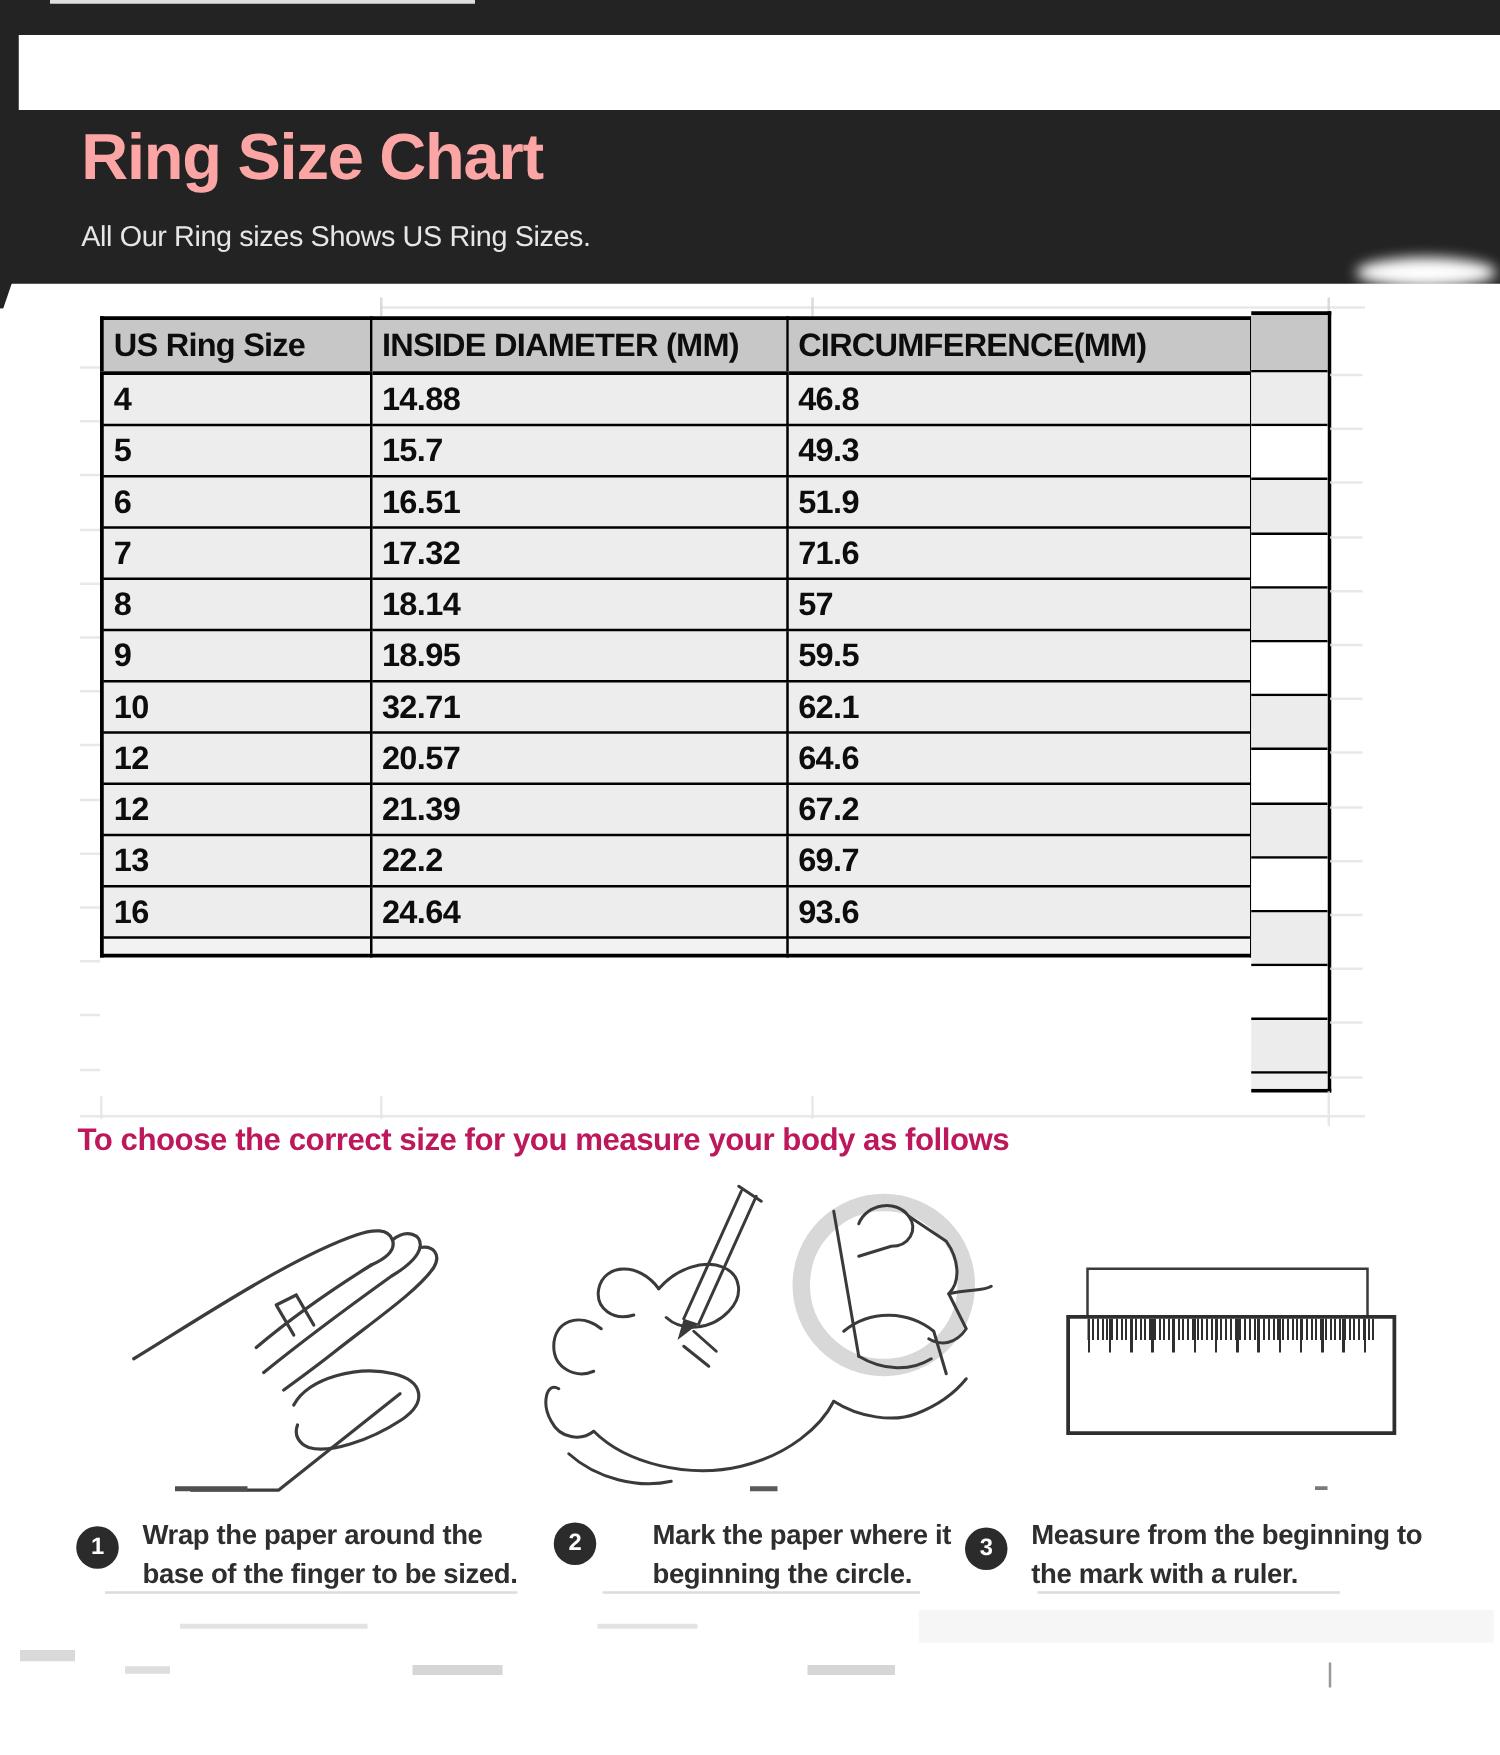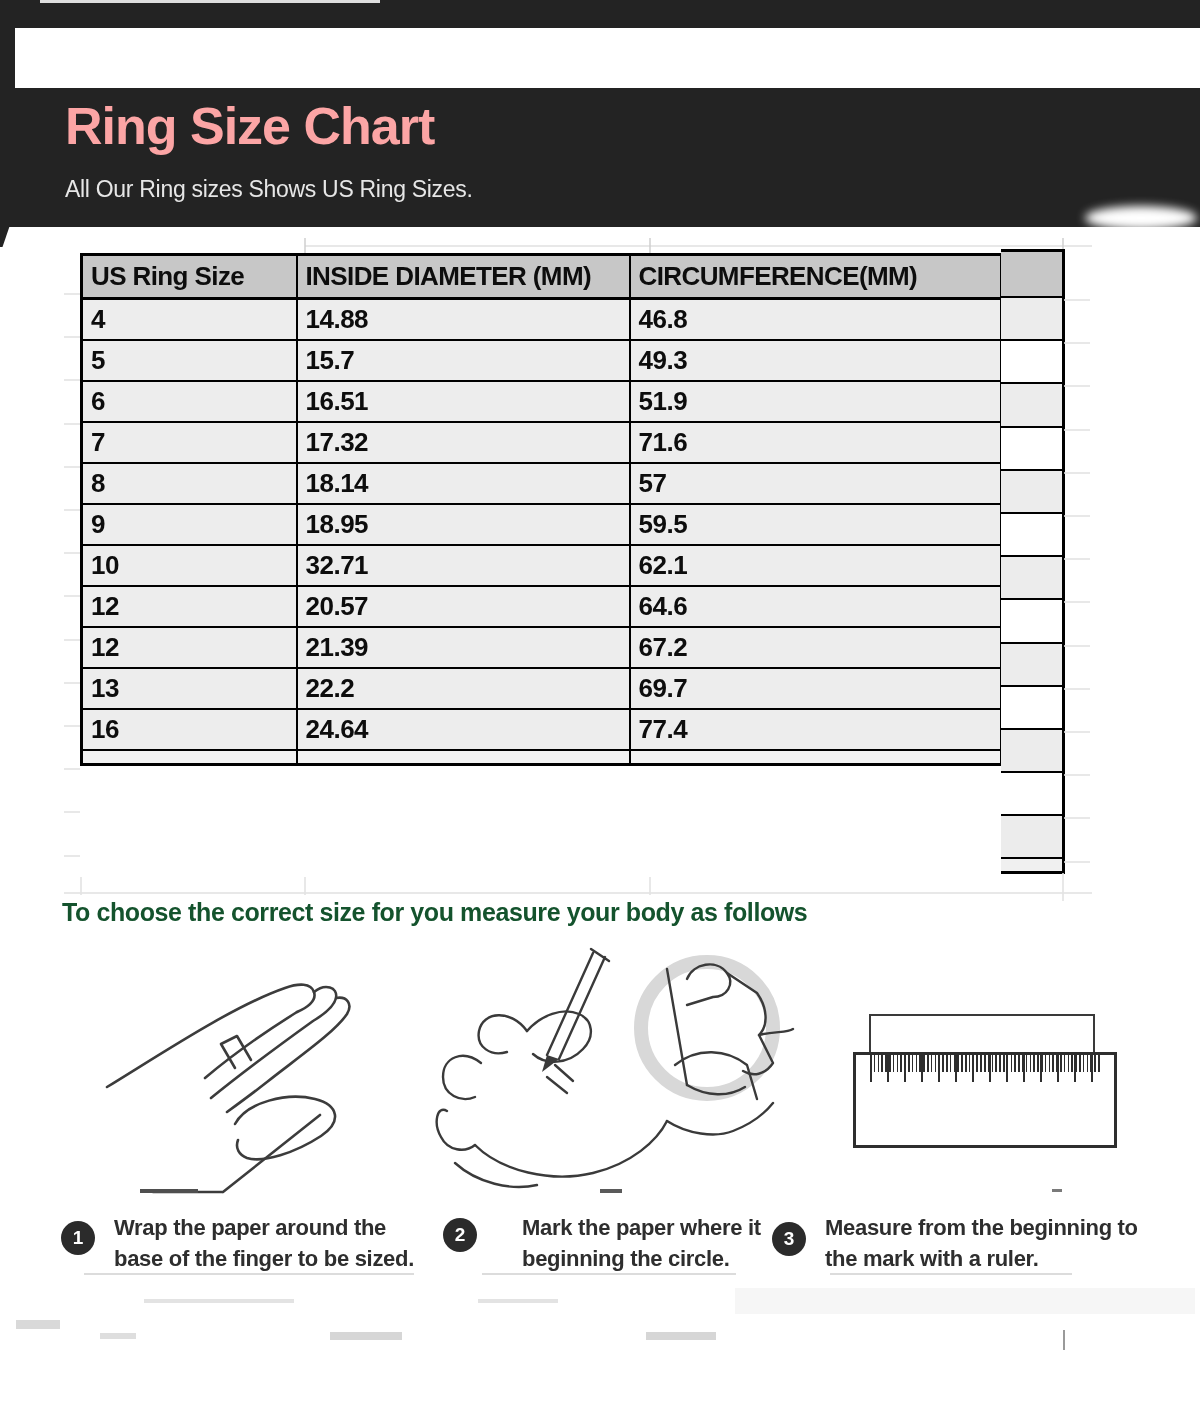--- a/index.html
+++ b/index.html
@@ -38,21 +38,21 @@
   .extra-col{position:absolute;left:1001px;top:249px;width:61px;border:3px solid #000;border-left:none;background:#fff;}
   .extra-col .ecell{border-bottom:2px solid #000;}
   .extra-col .ecell:last-child{border-bottom:none;}
   
   .gl{position:absolute;background:#cfcfcf;opacity:.75;}
   .glh{height:2px;}
   .glv{width:2px;}
   .gl.light{background:#e2e2e2;opacity:.8;}
   
   .measure-heading{
-    position:absolute;left:62px;top:898px;font-size:25px;font-weight:bold;color:#14532d;
+    position:absolute;left:62px;top:898px;font-size:25px;font-weight:bold;color:#be185d;
     letter-spacing:-0.4px;white-space:nowrap;
   }
   
   .illus{position:absolute;}
   .ruler-paper{position:absolute;left:869px;top:1014px;width:222px;height:40px;background:#fff;border:2px solid #3a3a3a;}
   .ruler-body{position:absolute;left:853px;top:1052px;width:258px;height:90px;background:#fff;border:3px solid #2e2e2e;}
   .ticks{position:absolute;top:0;left:14px;right:14px;}
   .ticks.minor{height:17px;background:repeating-linear-gradient(90deg,#2e2e2e 0 1.6px,transparent 1.6px 3.8px);}
   .ticks.major{height:27px;background:repeating-linear-gradient(90deg,#2e2e2e 0 2px,transparent 2px 17px);}
   
@@ -152,21 +152,21 @@
             <td>67.2</td>
           </tr>
           <tr>
             <td>13</td>
             <td>22.2</td>
             <td>69.7</td>
           </tr>
           <tr>
             <td>16</td>
             <td>24.64</td>
-            <td>77.4</td>
+            <td>93.6</td>
           </tr>
           <tr class="stub">
             <td></td>
             <td></td>
             <td></td>
           </tr>
         </tbody>
     </table>
   </div>
 

